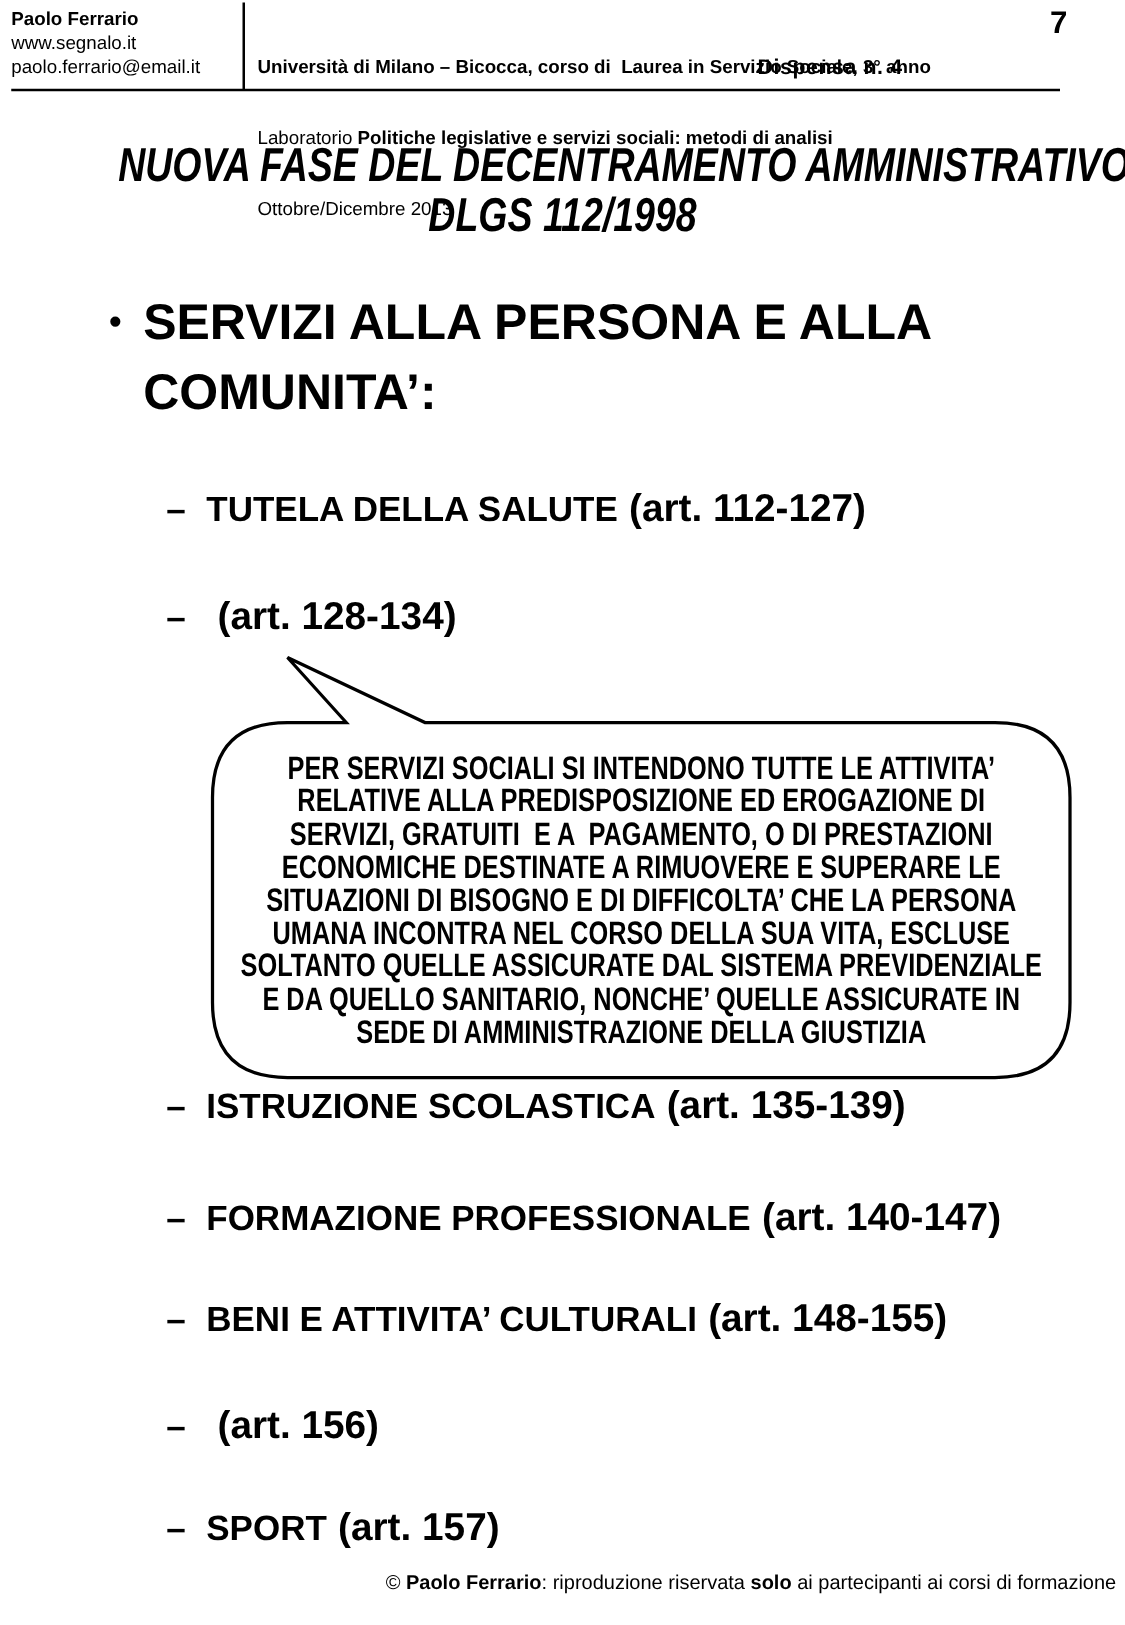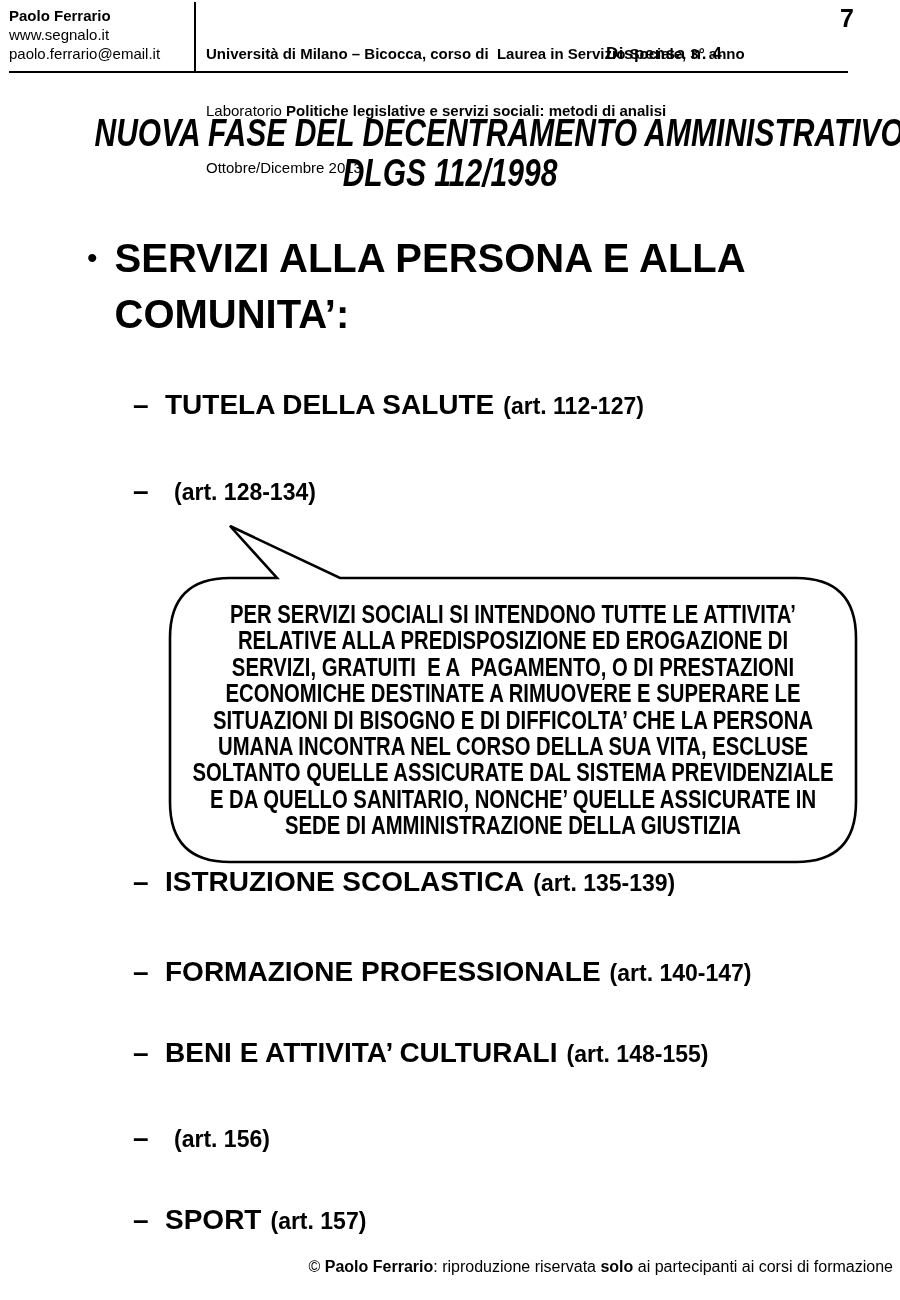--- a/index.html
+++ b/index.html
@@ -26,21 +26,21 @@
     white-space:pre;transform:scaleX(.79);transform-origin:50% 0;
   }
   
   .main-bullet{position:absolute;left:87px;top:230px;display:flex;align-items:flex-start;}
   .main-bullet .dot{font-size:30px;line-height:56px;margin-right:17px;}
   .main-bullet .txt{font-size:40px;line-height:56px;font-weight:bold;white-space:pre;}
   
   .item{position:absolute;left:133px;display:flex;align-items:baseline;white-space:pre;}
   .item .dash{font-size:28px;font-weight:bold;width:32px;flex:none;}
   .item .lbl{font-size:28px;font-weight:bold;}
-  .item .ref{font-size:23px;font-weight:bold;margin-left:9px;}
+  .item .ref{font-size:31px;font-weight:bold;margin-left:9px;}
   
   .callout-svg{position:absolute;left:0;top:0;width:900px;height:1300px;pointer-events:none;}
   .callout-text{
     position:absolute;left:63px;top:601px;width:900px;text-align:center;
     font-size:26px;line-height:26.4px;font-weight:bold;white-space:pre;
     transform:scaleX(.78);transform-origin:50% 0;
   }
   
   .footer{position:absolute;right:7px;bottom:6px;font-size:16px;white-space:pre;text-align:center;}
   .footer .bold{font-weight:bold;}

